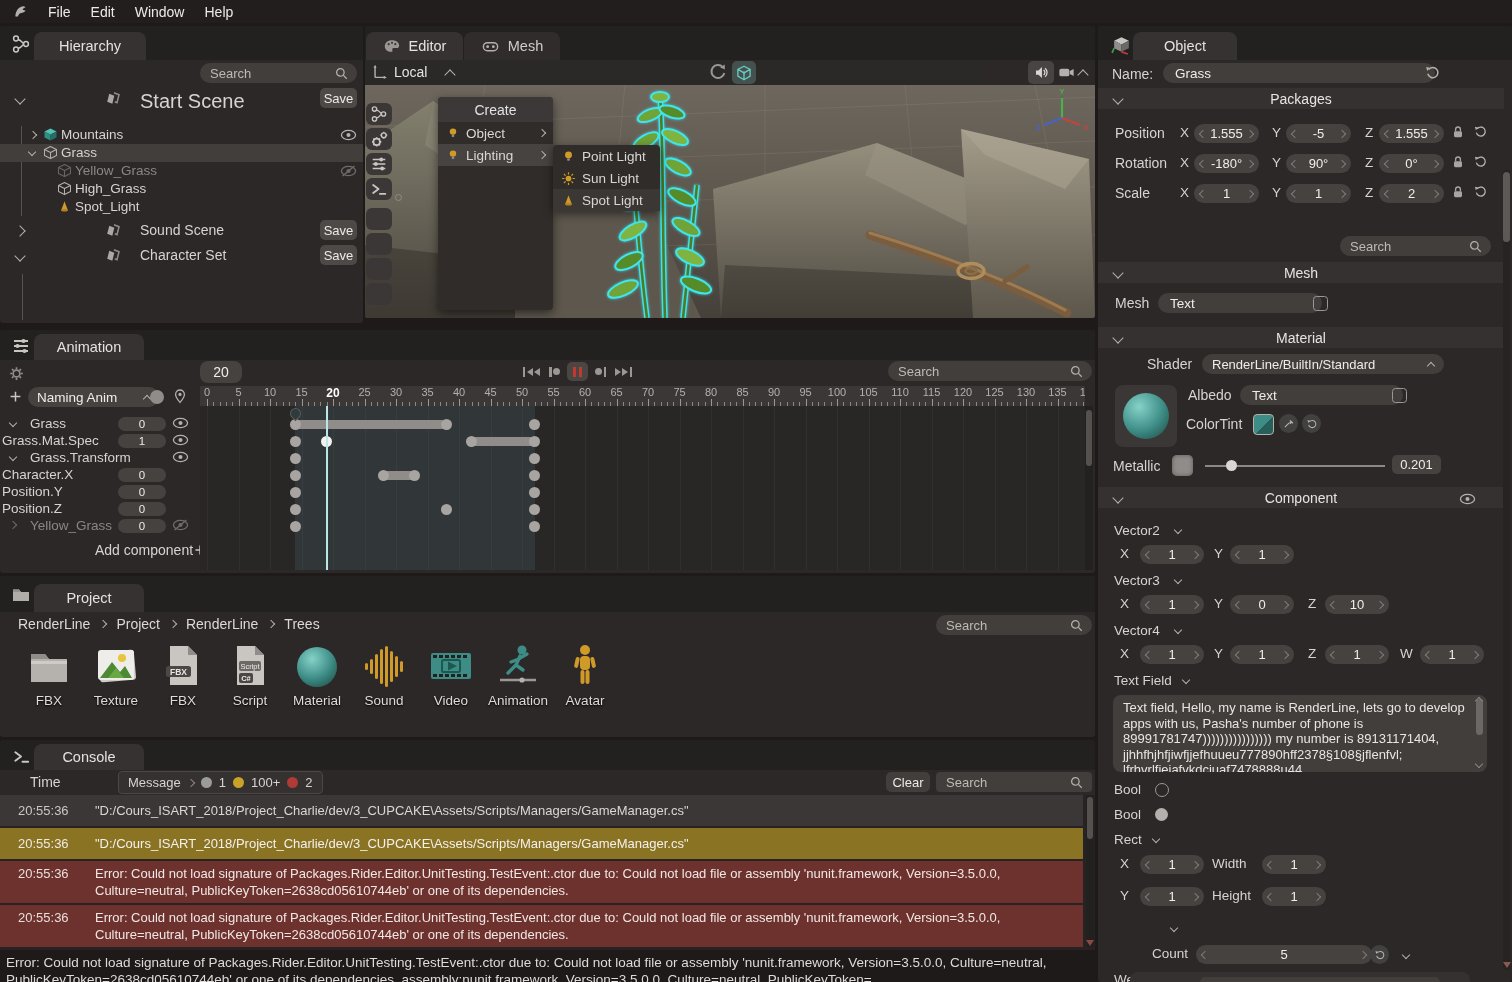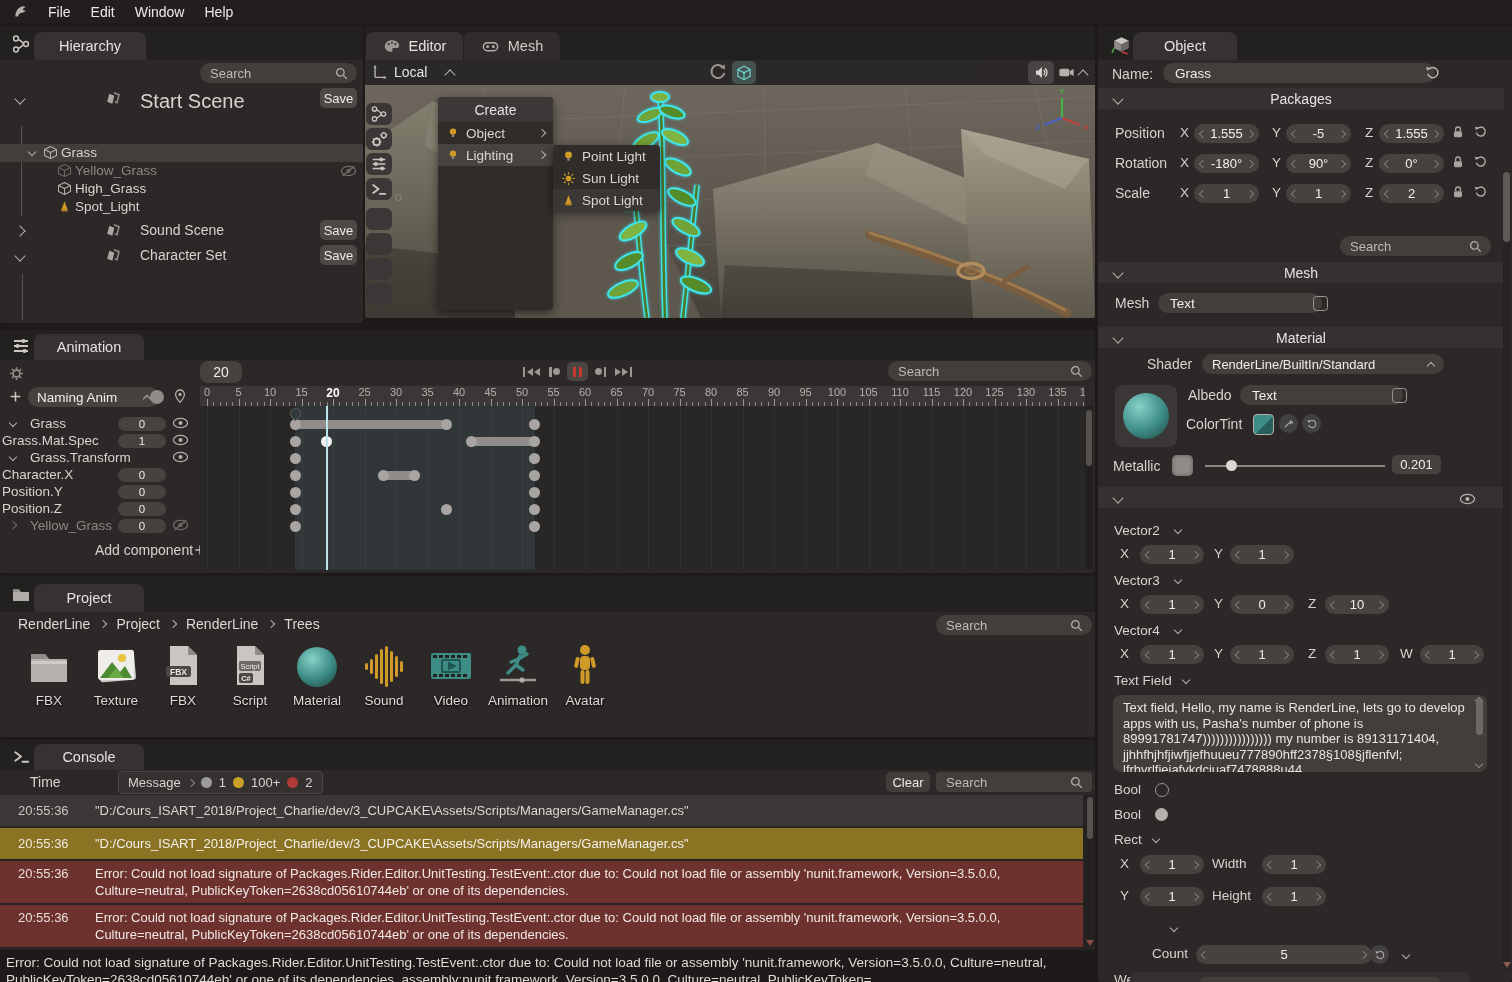--- a/index.html
+++ b/index.html
@@ -291,20 +291,30 @@
           <use href="#sym-scene"></use>
         </svg></span>
     <span class="lbl abs" style="left:140px;top:4px;font-size:20px">Start Scene</span>
     <div class="btn" style="left:320px;top:2px;width:37px;height:20px">
         <span>Save</span>
       </div>
   </div>
 
   <div class="guide" style="left:21px;top:100px;height:90px"></div>
 
+  <div class="hrow" style="top:100px">
+    <span class="chev r abs sm" style="left:30px;top:6px"></span>
+    <span class="abs" style="left:43px;top:1px"><svg width="15" height="15">
+          <use href="#sym-cube"></use>
+        </svg></span>
+    <span class="lbl abs" style="left:61px;top:1px">Mountains</span>
+    <span class="abs" style="left:340px;top:3px"><svg width="17" height="12">
+          <use href="#sym-eye"></use>
+        </svg></span>
+  </div>
   <div class="hrow sel" style="top:118px">
     <span class="chev d abs sm" style="left:29px;top:5px"></span>
     <span class="abs" style="left:43px;top:1px"><svg width="15" height="15">
           <use href="#sym-cube-wire"></use>
         </svg></span>
     <span class="lbl abs" style="left:61px;top:1px">Grass</span>
   </div>
   <div class="hrow" style="top:136px">
     <span class="abs" style="left:57px;top:1px;opacity:.45"><svg width="15" height="15">
           <use href="#sym-cube-wire"></use>
@@ -706,20 +716,21 @@
       </svg>
     </span>
   <span class="lbl abs" style="left:15px;top:432px;font-size:14px">Metallic</span>
   <div class="abs" style="left:74px;top:429px;width:21px;height:21px;border-radius:5px;background:#8f8c89;box-shadow:inset 0 0 4px #5c5956"></div>
   <div class="abs" style="left:107px;top:439px;width:180px;height:2px;background:#8a8784"></div>
   <div class="abs" style="left:128px;top:434px;width:11px;height:11px;border-radius:50%;background:#d9d6d3"></div>
   <div class="abs" style="left:294px;top:429px;width:49px;height:19px;background:#454240;border-radius:5px;text-align:center;font-size:13px;line-height:19px;color:#efedeb">0.201</div>
 
   <div class="sechdr" style="top:461px;width:406px">
     <span class="chev d"></span>
+    <span class="ttl">Component</span>
     <span class="abs" style="right:28px;top:4px"><svg width="17" height="12">
           <use href="#sym-eye"></use>
         </svg></span>
   </div>
 
   <span class="lbl abs" style="left:16px;top:497px">Vector2</span>
   <span class="chev d sm abs" style="left:77px;top:501px"></span>
   <span class="lbl abs" style="left:22px;top:520px">X</span>
   <div class="pill" style="left:42px;top:519px;width:52px">
       <span class="pa l"></span>

